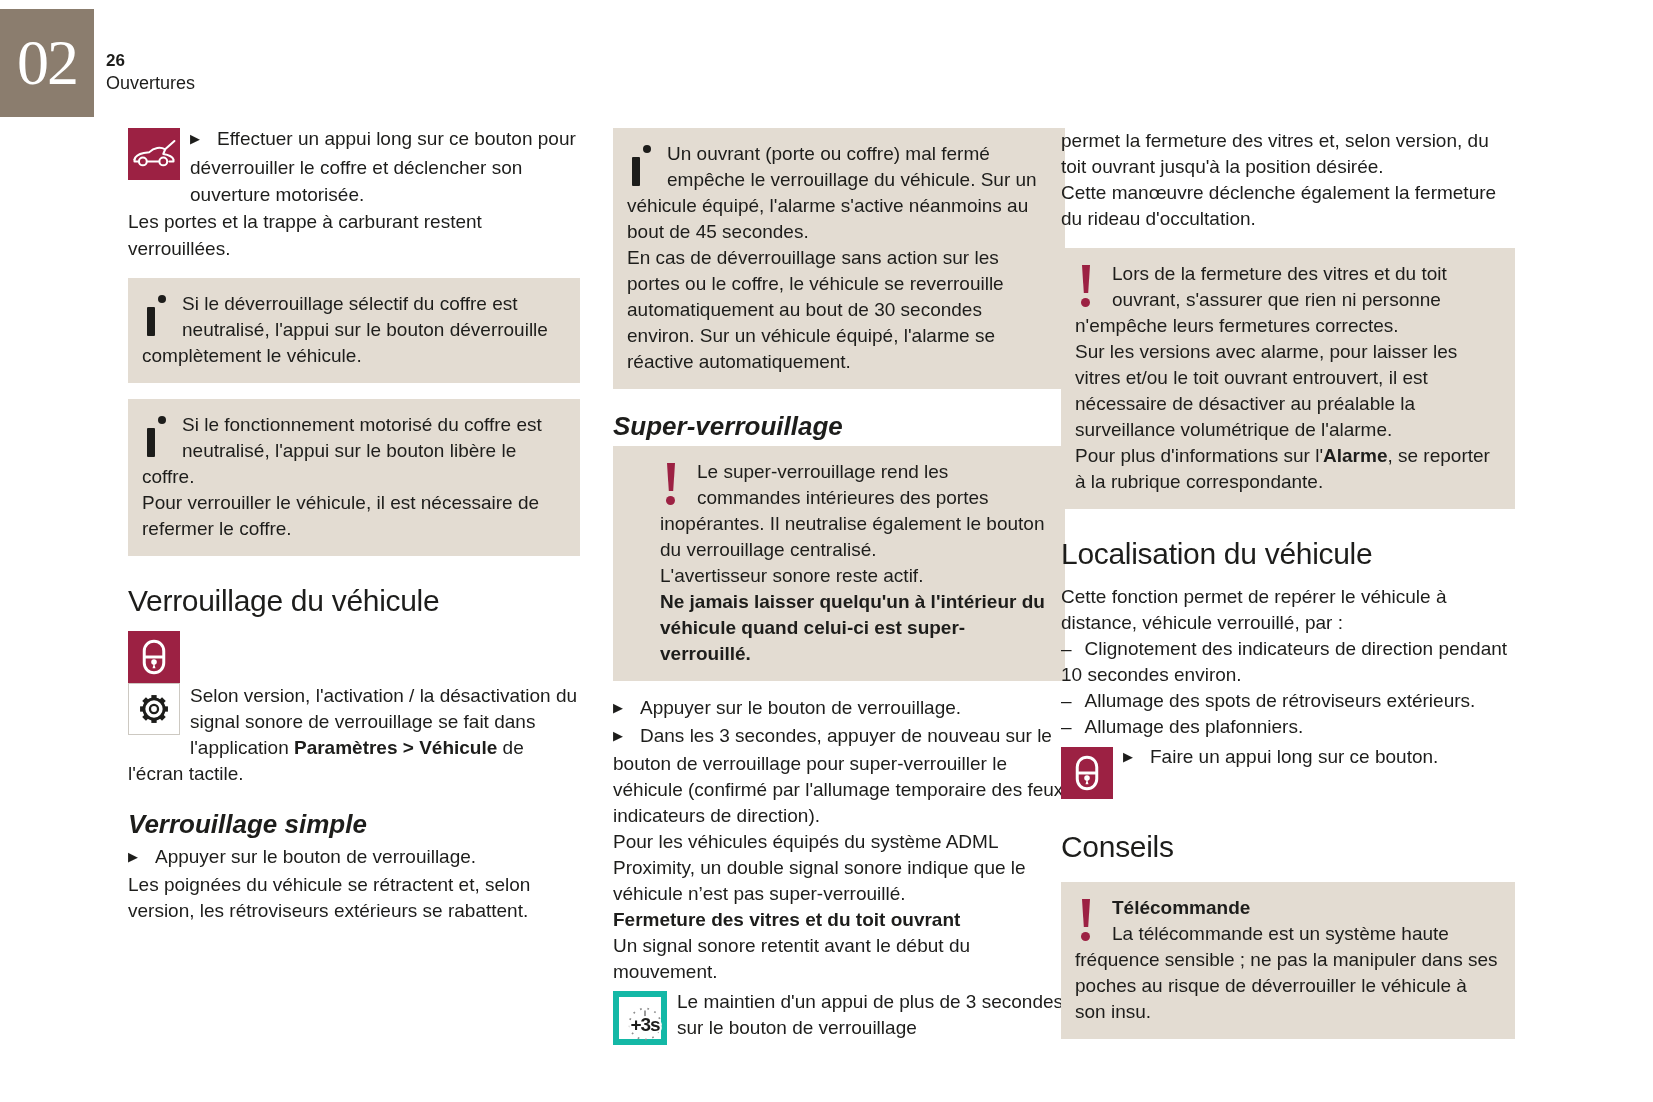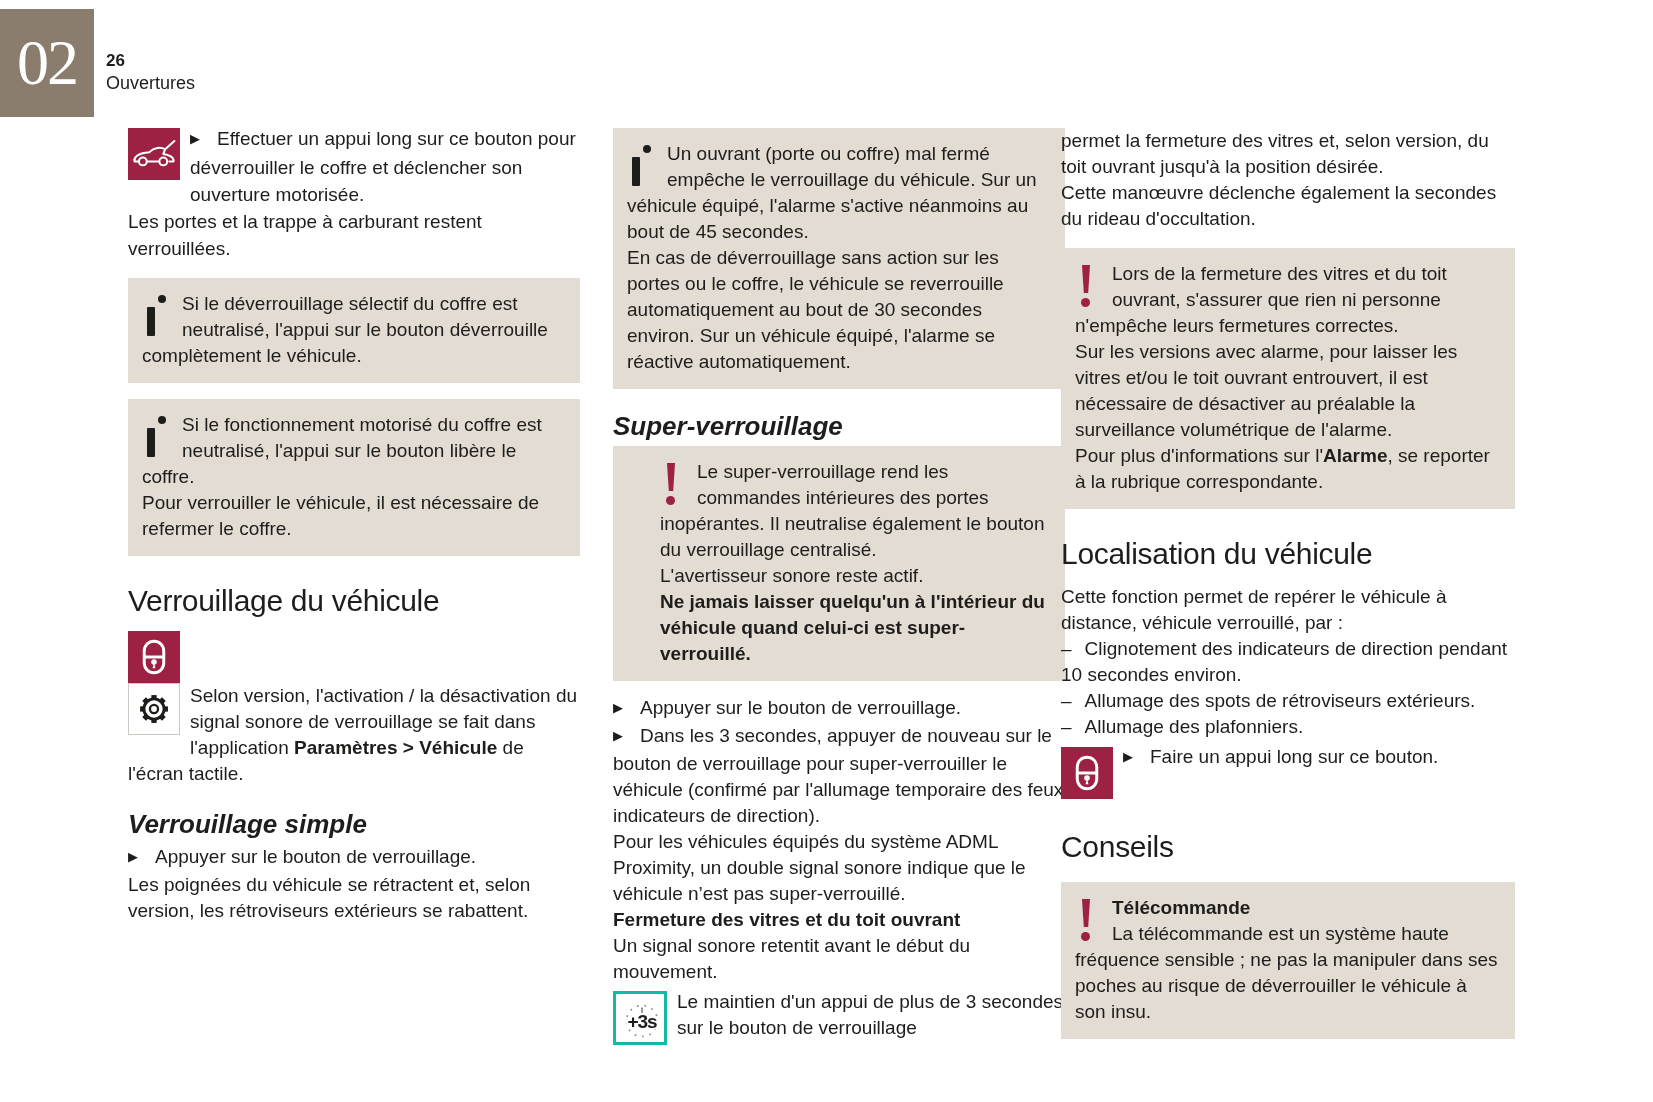--- a/index.html
+++ b/index.html
@@ -48,21 +48,21 @@
   .info-i .dot{position:absolute;right:1px;top:0;width:8px;height:8px;border-radius:50%;background:#1d1d1b;}
   .info-i .stem{position:absolute;left:2px;top:12px;width:8px;height:29px;background:#1d1d1b;border-radius:1px;}
   
   .warn-x{float:left;position:relative;width:16px;height:44px;margin:4px 17px 0 4px;}
   .warn-x .bar{position:absolute;left:2px;top:0;width:10px;height:28px;background:#9c2143;clip-path:polygon(10% 0,90% 0,72% 100%,28% 100%);}
   .warn-x .wdot{position:absolute;left:2px;top:33px;width:9px;height:9px;border-radius:50%;background:#9c2143;}
   
   .tri{font-size:13px;display:inline-block;margin-right:17px;transform:translateY(-2px);}
   .dash{display:inline-block;margin-right:13px;}
   
-  .hold3s{width:54px;height:54px;border:3px solid #14b8a6;background:#fff;box-sizing:border-box;float:left;margin:2px 10px 2px 0;}
+  .hold3s{width:54px;height:54px;border:6px solid #14b8a6;background:#fff;box-sizing:border-box;float:left;margin:2px 10px 2px 0;}
 </style>
 </head>
 <body>
 
 <div class="chapter-tab">
   <span>02</span>
 </div>
 <div class="page-meta">
   <span class="page-number">26</span>
   <span class="section-title">Ouvertures</span>
@@ -191,21 +191,21 @@
         <text x="26" y="33.5" text-anchor="middle" font-family="Liberation Sans, sans-serif" font-size="19" font-weight="bold" fill="#1d1d1b" stroke="#ffffff" stroke-width="4" paint-order="stroke" letter-spacing="-1">+3s</text>
       </svg>
     </span>
     <p><span>Le maintien d'un appui de plus de 3 secondes sur le bouton de verrouillage</span></p>
   </div>
 </div>
 
 <div class="col col3">
 
   <p style="margin-top:3px;"><span>permet la fermeture des vitres et, selon version, du toit ouvrant jusqu'à la position désirée.</span></p>
-  <p><span>Cette manœuvre déclenche également la secondes du rideau d'occultation.</span></p>
+  <p><span>Cette manœuvre déclenche également la fermeture du rideau d'occultation.</span></p>
 
   <div class="note">
     <span class="warn-x">
         <span class="bar"></span>
         <span class="wdot"></span>
       </span>
     <p><span>Lors de la fermeture des vitres et du toit ouvrant, s'assurer que rien ni personne n'empêche leurs fermetures correctes.</span></p>
     <p><span>Sur les versions avec alarme, pour laisser les vitres et/ou le toit ouvrant entrouvert, il est nécessaire de désactiver au préalable la surveillance volumétrique de l'alarme.</span></p>
     <p>
       <span>Pour plus d'informations sur l'</span><strong>Alarme</strong><span>, se reporter à la rubrique correspondante.</span>

